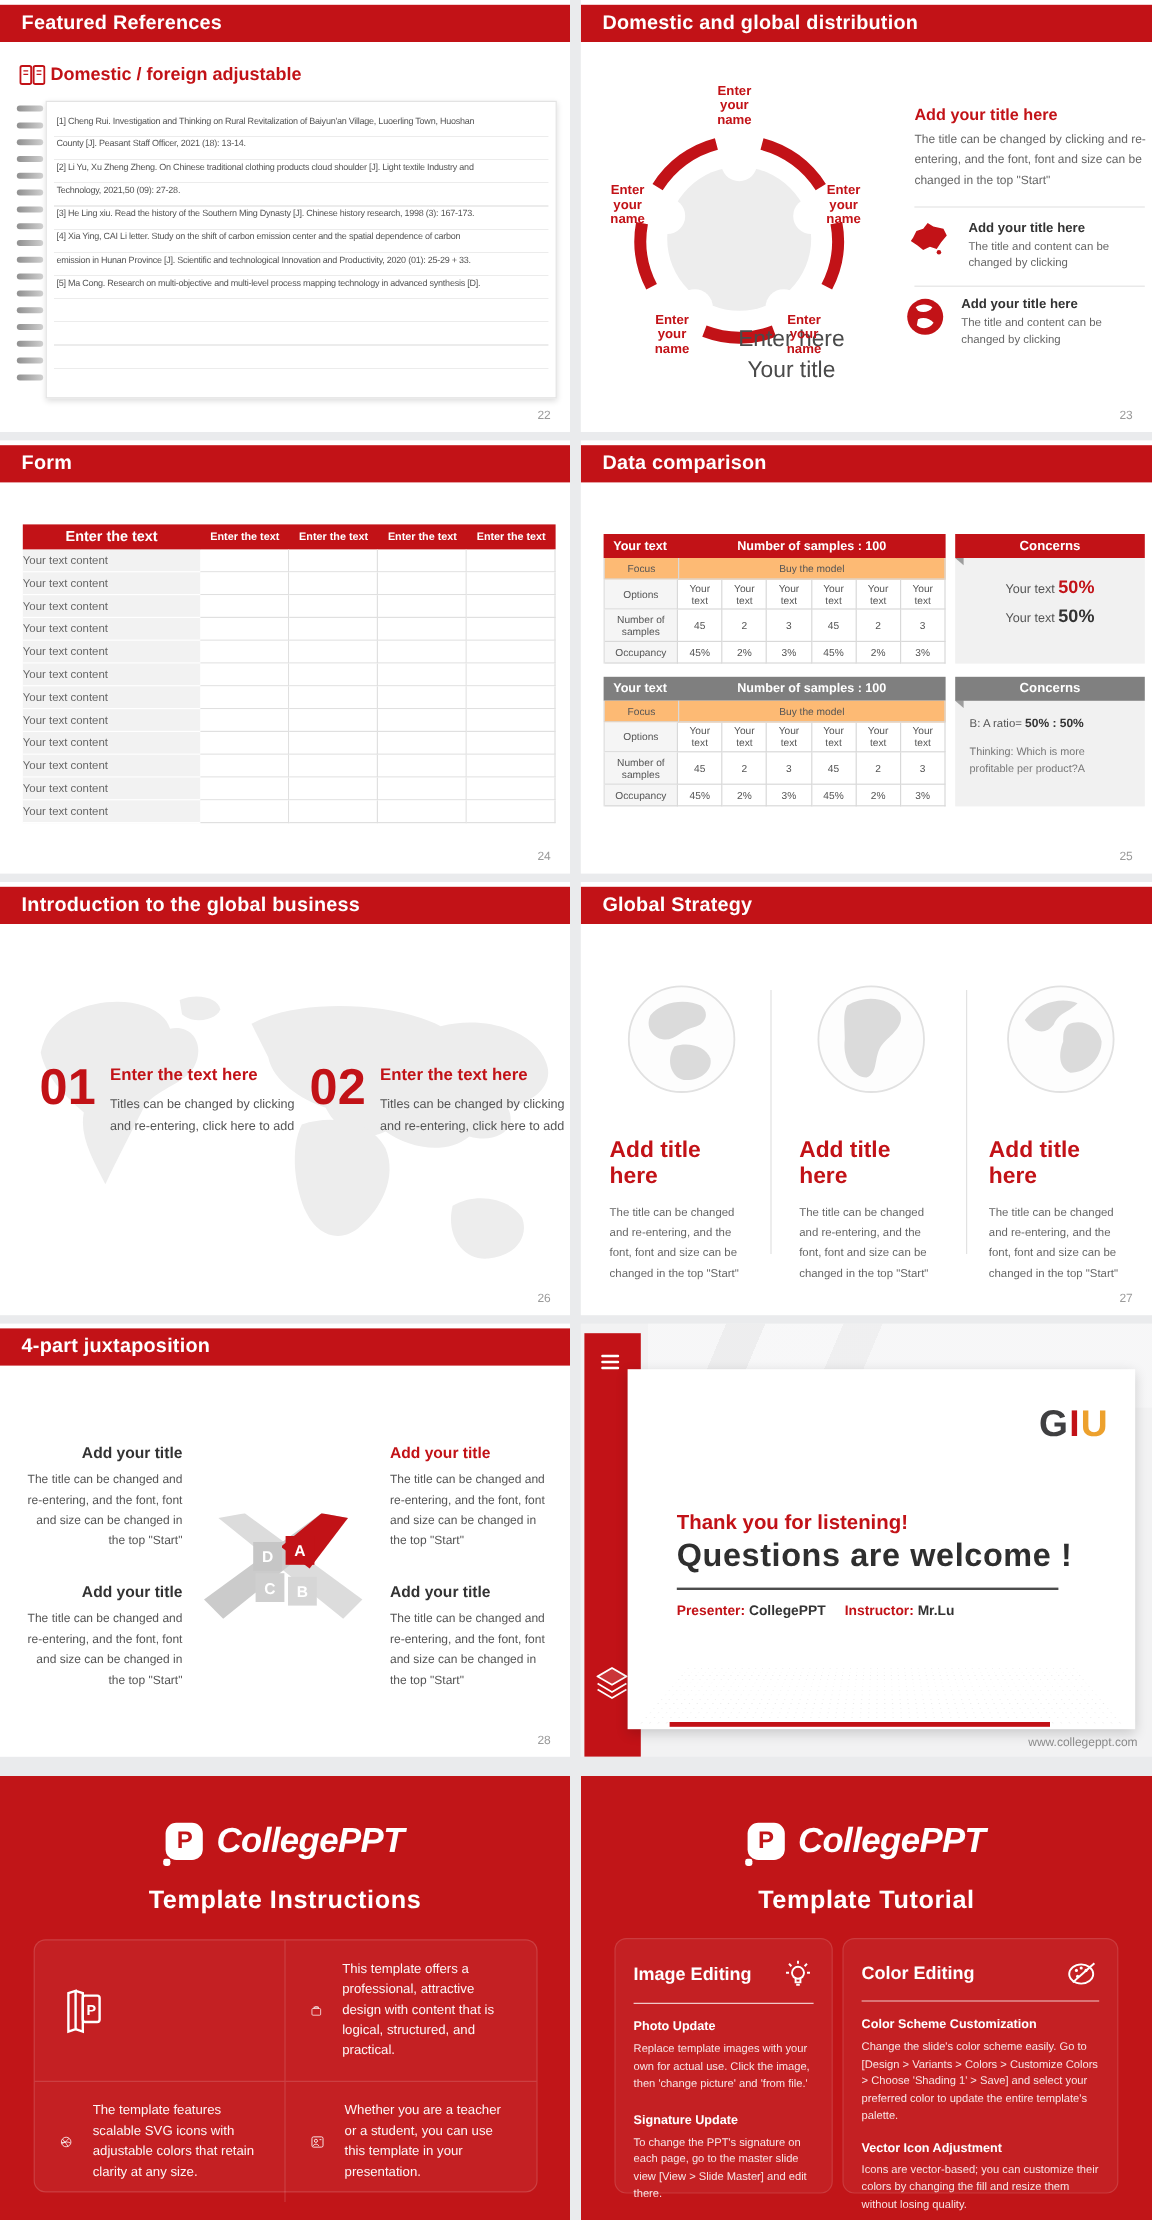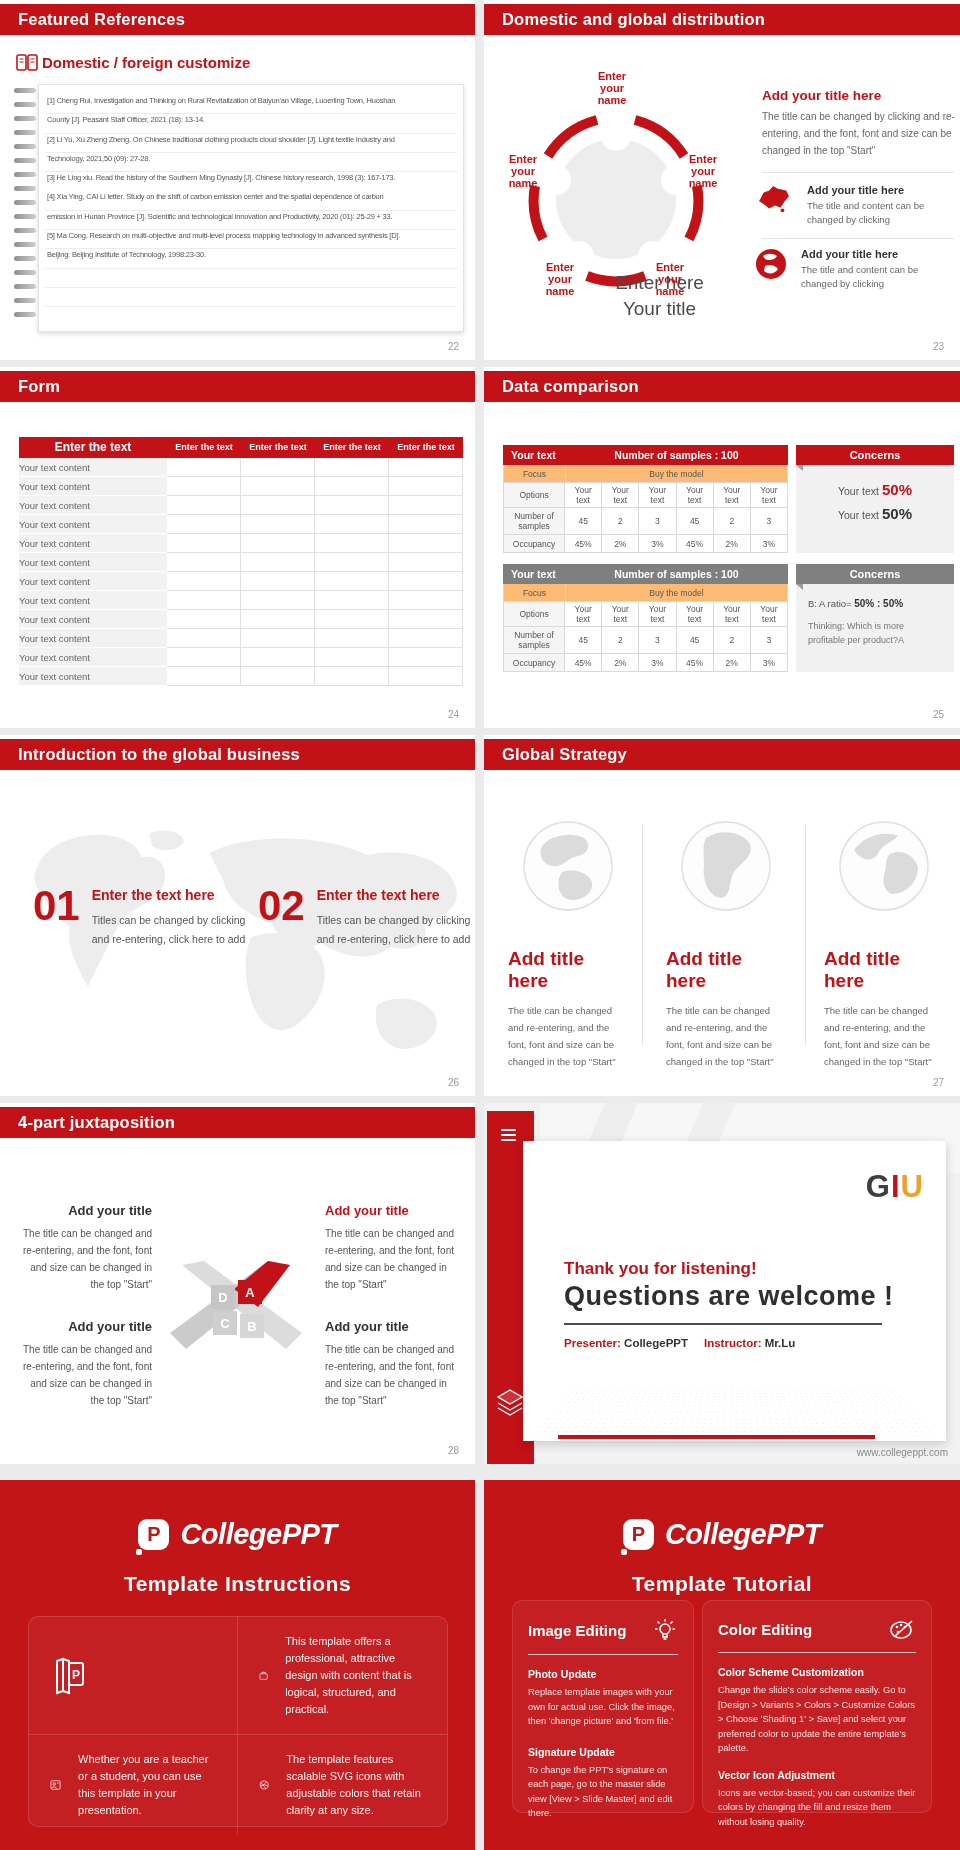--- a/index.html
+++ b/index.html
@@ -135,21 +135,21 @@
   .brandname{font-size:29px;font-weight:bold;font-style:italic;letter-spacing:-.5px}
   .fheading{position:absolute;top:92px;left:0;right:0;text-align:center;font-size:21px;font-weight:bold;letter-spacing:.5px}
   .instr-grid{position:absolute;left:28px;top:136px;width:420px;height:211px;
               background:rgba(255,255,255,.05);border:1px solid rgba(255,255,255,.14);border-radius:10px;
               display:grid;grid-template-columns:1fr 1fr;grid-template-rows:1fr 1fr}
   .icell{display:flex;gap:16px;align-items:center;padding:16px 20px}
   .icell:nth-child(1){border-right:1px solid rgba(255,255,255,.14);border-bottom:1px solid rgba(255,255,255,.14)}
   .icell:nth-child(2){border-bottom:1px solid rgba(255,255,255,.14)}
   .icell:nth-child(3){border-right:1px solid rgba(255,255,255,.14)}
   .icell span{font-size:11px;line-height:17px;color:rgba(255,255,255,.96)}
-  .tut-card{position:absolute;top:120px;height:213px;background:rgba(255,255,255,.05);
+  .tut-card{position:absolute;top:135px;height:213px;background:rgba(255,255,255,.05);
             border:1px solid rgba(255,255,255,.12);border-radius:10px;padding:16px 15px 0 15px}
   .tut-head{display:flex;align-items:center;justify-content:space-between;padding-bottom:11px;
             border-bottom:1px solid rgba(255,255,255,.75)}
   .tut-head .t{font-size:15px;font-weight:bold}
   .tut-sec-t{font-size:10.5px;font-weight:bold;margin:13px 0 5px 0}
   .tut-sec-b{font-size:9.3px;color:rgba(255,255,255,.88);line-height:14.5px}
 </style>
 </head>
 <body>
 
@@ -160,33 +160,32 @@
     <span class="book-ic">
       <svg width="22" height="17" viewBox="0 0 22 17">
           <rect x="1" y="1" width="9" height="15" rx="1.5" fill="#fff" stroke="#c21217" stroke-width="1.6"></rect>
           <rect x="12" y="1" width="9" height="15" rx="1.5" fill="#fff" stroke="#c21217" stroke-width="1.6"></rect>
           <line x1="3.5" y1="5" x2="7.5" y2="5" stroke="#c21217"></line>
           <line x1="3.5" y1="8" x2="7.5" y2="8" stroke="#c21217"></line>
           <line x1="14.5" y1="5" x2="18.5" y2="5" stroke="#c21217"></line>
           <line x1="14.5" y1="8" x2="18.5" y2="8" stroke="#c21217"></line>
         </svg>
     </span>
-    <div class="lit-head">Domestic / foreign customize</div>
+    <div class="lit-head">Domestic / foreign adjustable</div>
     <div class="paper">
       <div class="rules"></div>
       <div class="refs">
           <div class="ref-line">[1] Cheng Rui. Investigation and Thinking on Rural Revitalization of Baiyun'an Village, Luoerling Town, Huoshan</div>
           <div class="ref-line">County [J]. Peasant Staff Officer, 2021 (18): 13-14.</div>
           <div class="ref-line">[2] Li Yu, Xu Zheng Zheng. On Chinese traditional clothing products cloud shoulder [J]. Light textile Industry and</div>
           <div class="ref-line">Technology, 2021,50 (09): 27-28.</div>
           <div class="ref-line">[3] He Ling xiu. Read the history of the Southern Ming Dynasty [J]. Chinese history research, 1998 (3): 167-173.</div>
           <div class="ref-line">[4] Xia Ying, CAI Li letter. Study on the shift of carbon emission center and the spatial dependence of carbon</div>
           <div class="ref-line">emission in Hunan Province [J]. Scientific and technological Innovation and Productivity, 2020 (01): 25-29 + 33.</div>
           <div class="ref-line">[5] Ma Cong. Research on multi-objective and multi-level process mapping technology in advanced synthesis [D].</div>
-          <div class="ref-line">Beijing: Beijing Institute of Technology, 1998:23-30.</div>
         </div>
     </div>
     <div class="spiral" id="spiral">
         <div class="ring"></div>
         <div class="ring"></div>
         <div class="ring"></div>
         <div class="ring"></div>
         <div class="ring"></div>
         <div class="ring"></div>
         <div class="ring"></div>
@@ -622,39 +621,39 @@
               <rect x="7" y="13" width="26" height="20" rx="3"></rect>
               <path d="M13,13 C13,9 16,7 20,7 C24,7 27,9 27,13"></path>
               <line x1="12" y1="9" x2="28" y2="9"></line>
             </g>
           </svg>
         <span>This template offers a professional, attractive design with content that is logical, structured, and practical.</span>
       </div>
       <div class="icell">
         <svg width="40" height="42" viewBox="0 0 40 42">
             <g fill="none" stroke="#fff" stroke-width="2.2">
-              <rect x="6" y="8" width="28" height="26" rx="4"></rect>
-              <circle cx="16" cy="18" r="4"></circle>
-              <path d="M9,31 C10,25 22,25 23,31"></path>
-              <line x1="25" y1="15" x2="30" y2="15"></line>
-            </g>
-          </svg>
-        <span>Whether you are a teacher or a student, you can use this template in your presentation.</span>
-      </div>
-      <div class="icell">
-        <svg width="40" height="42" viewBox="0 0 40 42">
-            <g fill="none" stroke="#fff" stroke-width="2.2">
               <circle cx="20" cy="21" r="13"></circle>
               <path d="M10,13 C18,22 22,28 25,33"></path>
               <path d="M8,23 C16,20 26,20 32,24"></path>
               <path d="M26,10 C22,17 14,24 8,26" opacity=".0"></path>
               <path d="M27,11 C23,18 16,23 9,25"></path>
             </g>
           </svg>
         <span>The template features scalable SVG icons with adjustable colors that retain clarity at any size.</span>
+      </div>
+      <div class="icell">
+        <svg width="40" height="42" viewBox="0 0 40 42">
+            <g fill="none" stroke="#fff" stroke-width="2.2">
+              <rect x="6" y="8" width="28" height="26" rx="4"></rect>
+              <circle cx="16" cy="18" r="4"></circle>
+              <path d="M9,31 C10,25 22,25 23,31"></path>
+              <line x1="25" y1="15" x2="30" y2="15"></line>
+            </g>
+          </svg>
+        <span>Whether you are a teacher or a student, you can use this template in your presentation.</span>
       </div>
     </div>
   </div>
 
   <div class="fpanel tr">
     <div class="brandrow">
       <div class="plogo">P</div>
       <div class="brandname">CollegePPT</div>
     </div>
     <div class="fheading">Template Tutorial</div>

